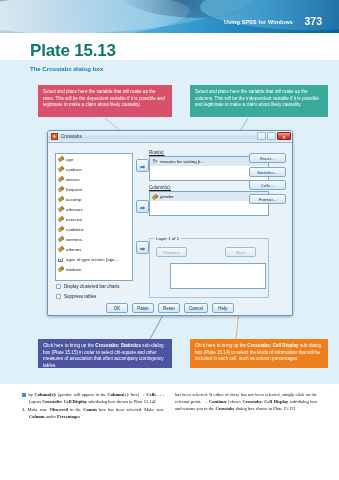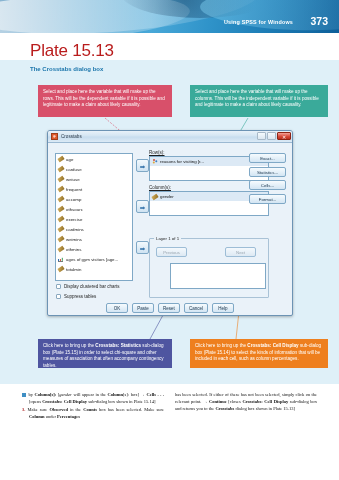--- a/index.html
+++ b/index.html
@@ -40,28 +40,28 @@
     border-radius:50%;
     background:linear-gradient(90deg,rgba(120,200,235,.5),rgba(255,255,255,.03));
     transform:rotate(2deg);
   }
   .running-head{
     position:absolute; right:46px; top:19px;
     color:#ffffff; font-size:5.4px; font-weight:bold; letter-spacing:.2px;
     white-space:nowrap;
   }
   .folio{
-    position:absolute; right:11px; top:15px;
+    position:absolute; right:17px; top:15px;
     color:#ffffff; font-size:10.5px; font-weight:bold;
   }
 
   
   .plate-title{
     position:absolute; left:30px; top:41px;
-    font-size:17px; font-weight:normal; color:#b91c1c; letter-spacing:-.2px;
+    font-size:17px; font-weight:bold; color:#0f766e; letter-spacing:-.2px;
   }
   .tint-band{
     position:absolute; left:0; top:60px; width:339px; height:324px;
     background:#dff0f8;
   }
   .plate-sub{
     position:absolute; left:30px; top:66px;
     font-size:6px; font-weight:bold; color:#1b75ab;
   }
 

